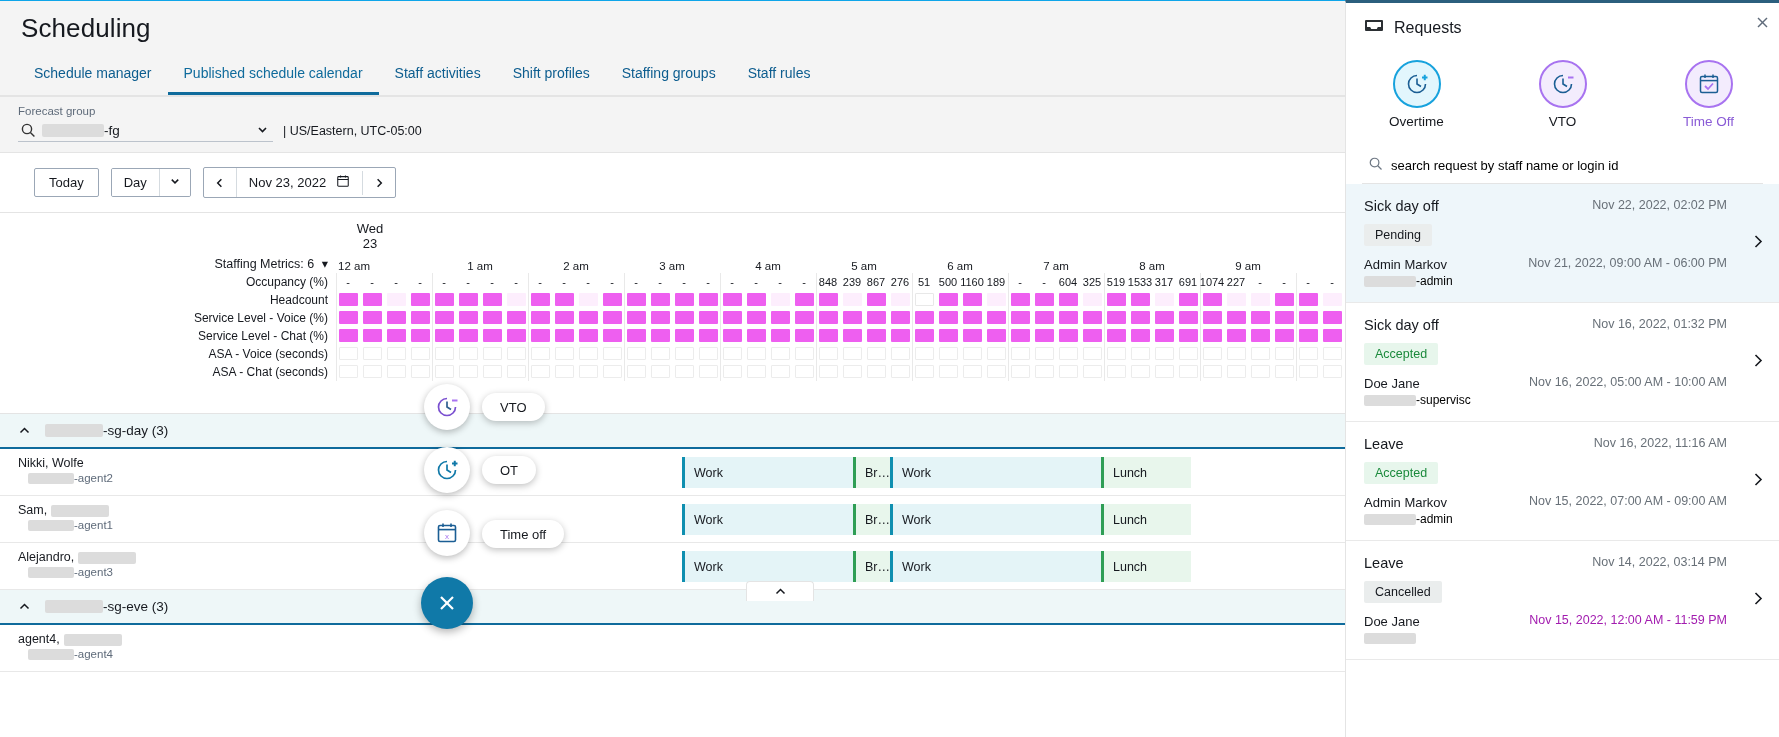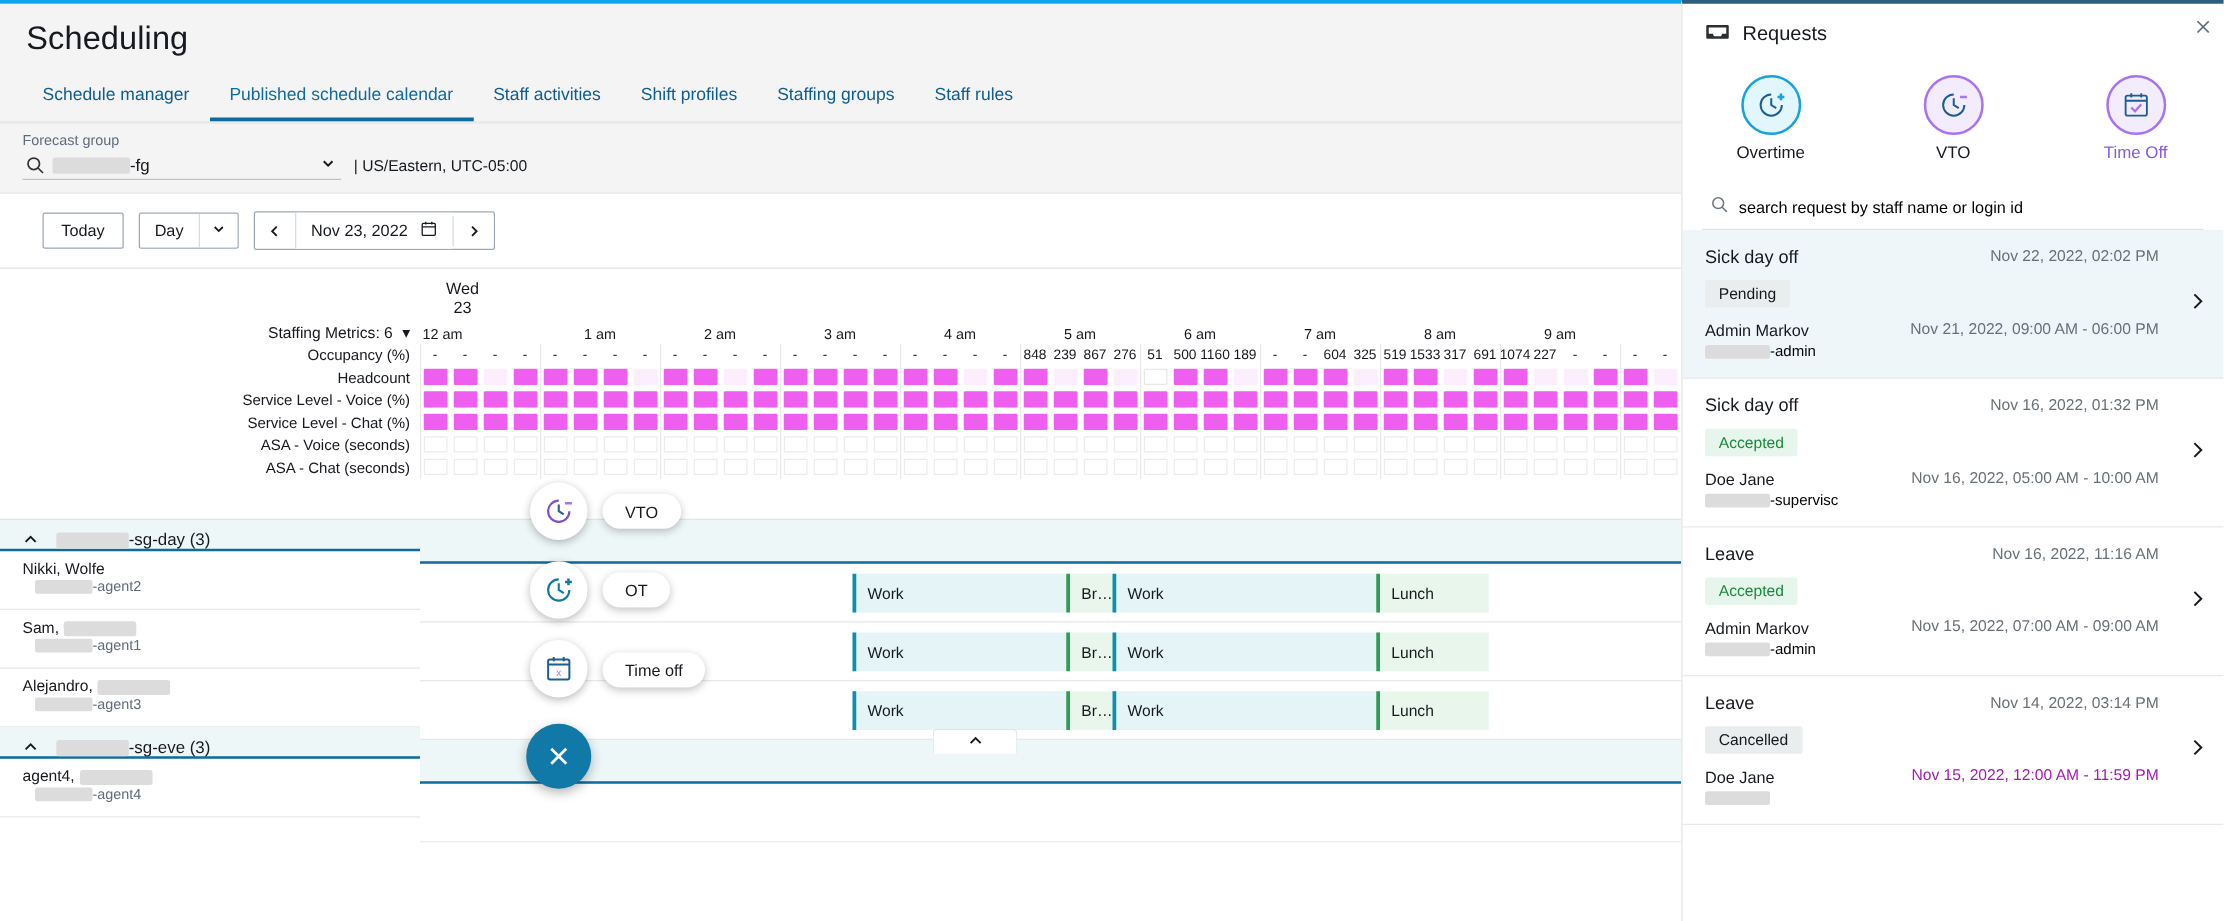--- a/index.html
+++ b/index.html
@@ -14,21 +14,21 @@
     position: relative;
   }
   .app { display: flex; width: 1779px; height: 737px; }
 
   
   .main {
     width: 1345px; height: 737px;
     background: #ffffff;
     position: relative;
     overflow: hidden;
-    border-top: 3px solid #0ea5e9;
+    border-top: 1px solid #0ea5e9;
   }
   .page-header {
     background: #f4f4f4;
     padding: 6px 0 0 0;
     border-bottom: 1px solid #e4e4e4;
   }
   .page-title {
     font-size: 26px;
     font-weight: 400;
     color: #16191f;
@@ -132,21 +132,21 @@
   
   .collapse-handle {
     position:absolute; left:746px; top:368px; width:68px; height:20px;
     background:#fff; border:1px solid #e4e4e4; border-bottom:none;
     border-radius:4px 4px 0 0; display:flex; align-items:center; justify-content:center;
     font-size:11px; color:#16191f; cursor:pointer; z-index:5;
   }
 
   
   .grouprow {
-    height: 25px; display:flex; align-items:flex-end;
+    height: 35px; display:flex; align-items:center;
     background:#eef7f8; border-bottom:2px solid #0f6b9c;
     padding-left: 18px; font-size:13.5px;
   }
   .grouprow .chev { margin-right:14px; font-size:12px; color:#16191f; }
   .agentrow {
     height: 47px; border-bottom:1px solid #e8e8e8;
     padding: 7px 0 0 18px;
   }
   .agentname { font-size:12.5px; color:#16191f; line-height:15px; }
   .agentid { font-size:11.5px; color:#5f6b7a; line-height:15px; padding-left:10px;}

